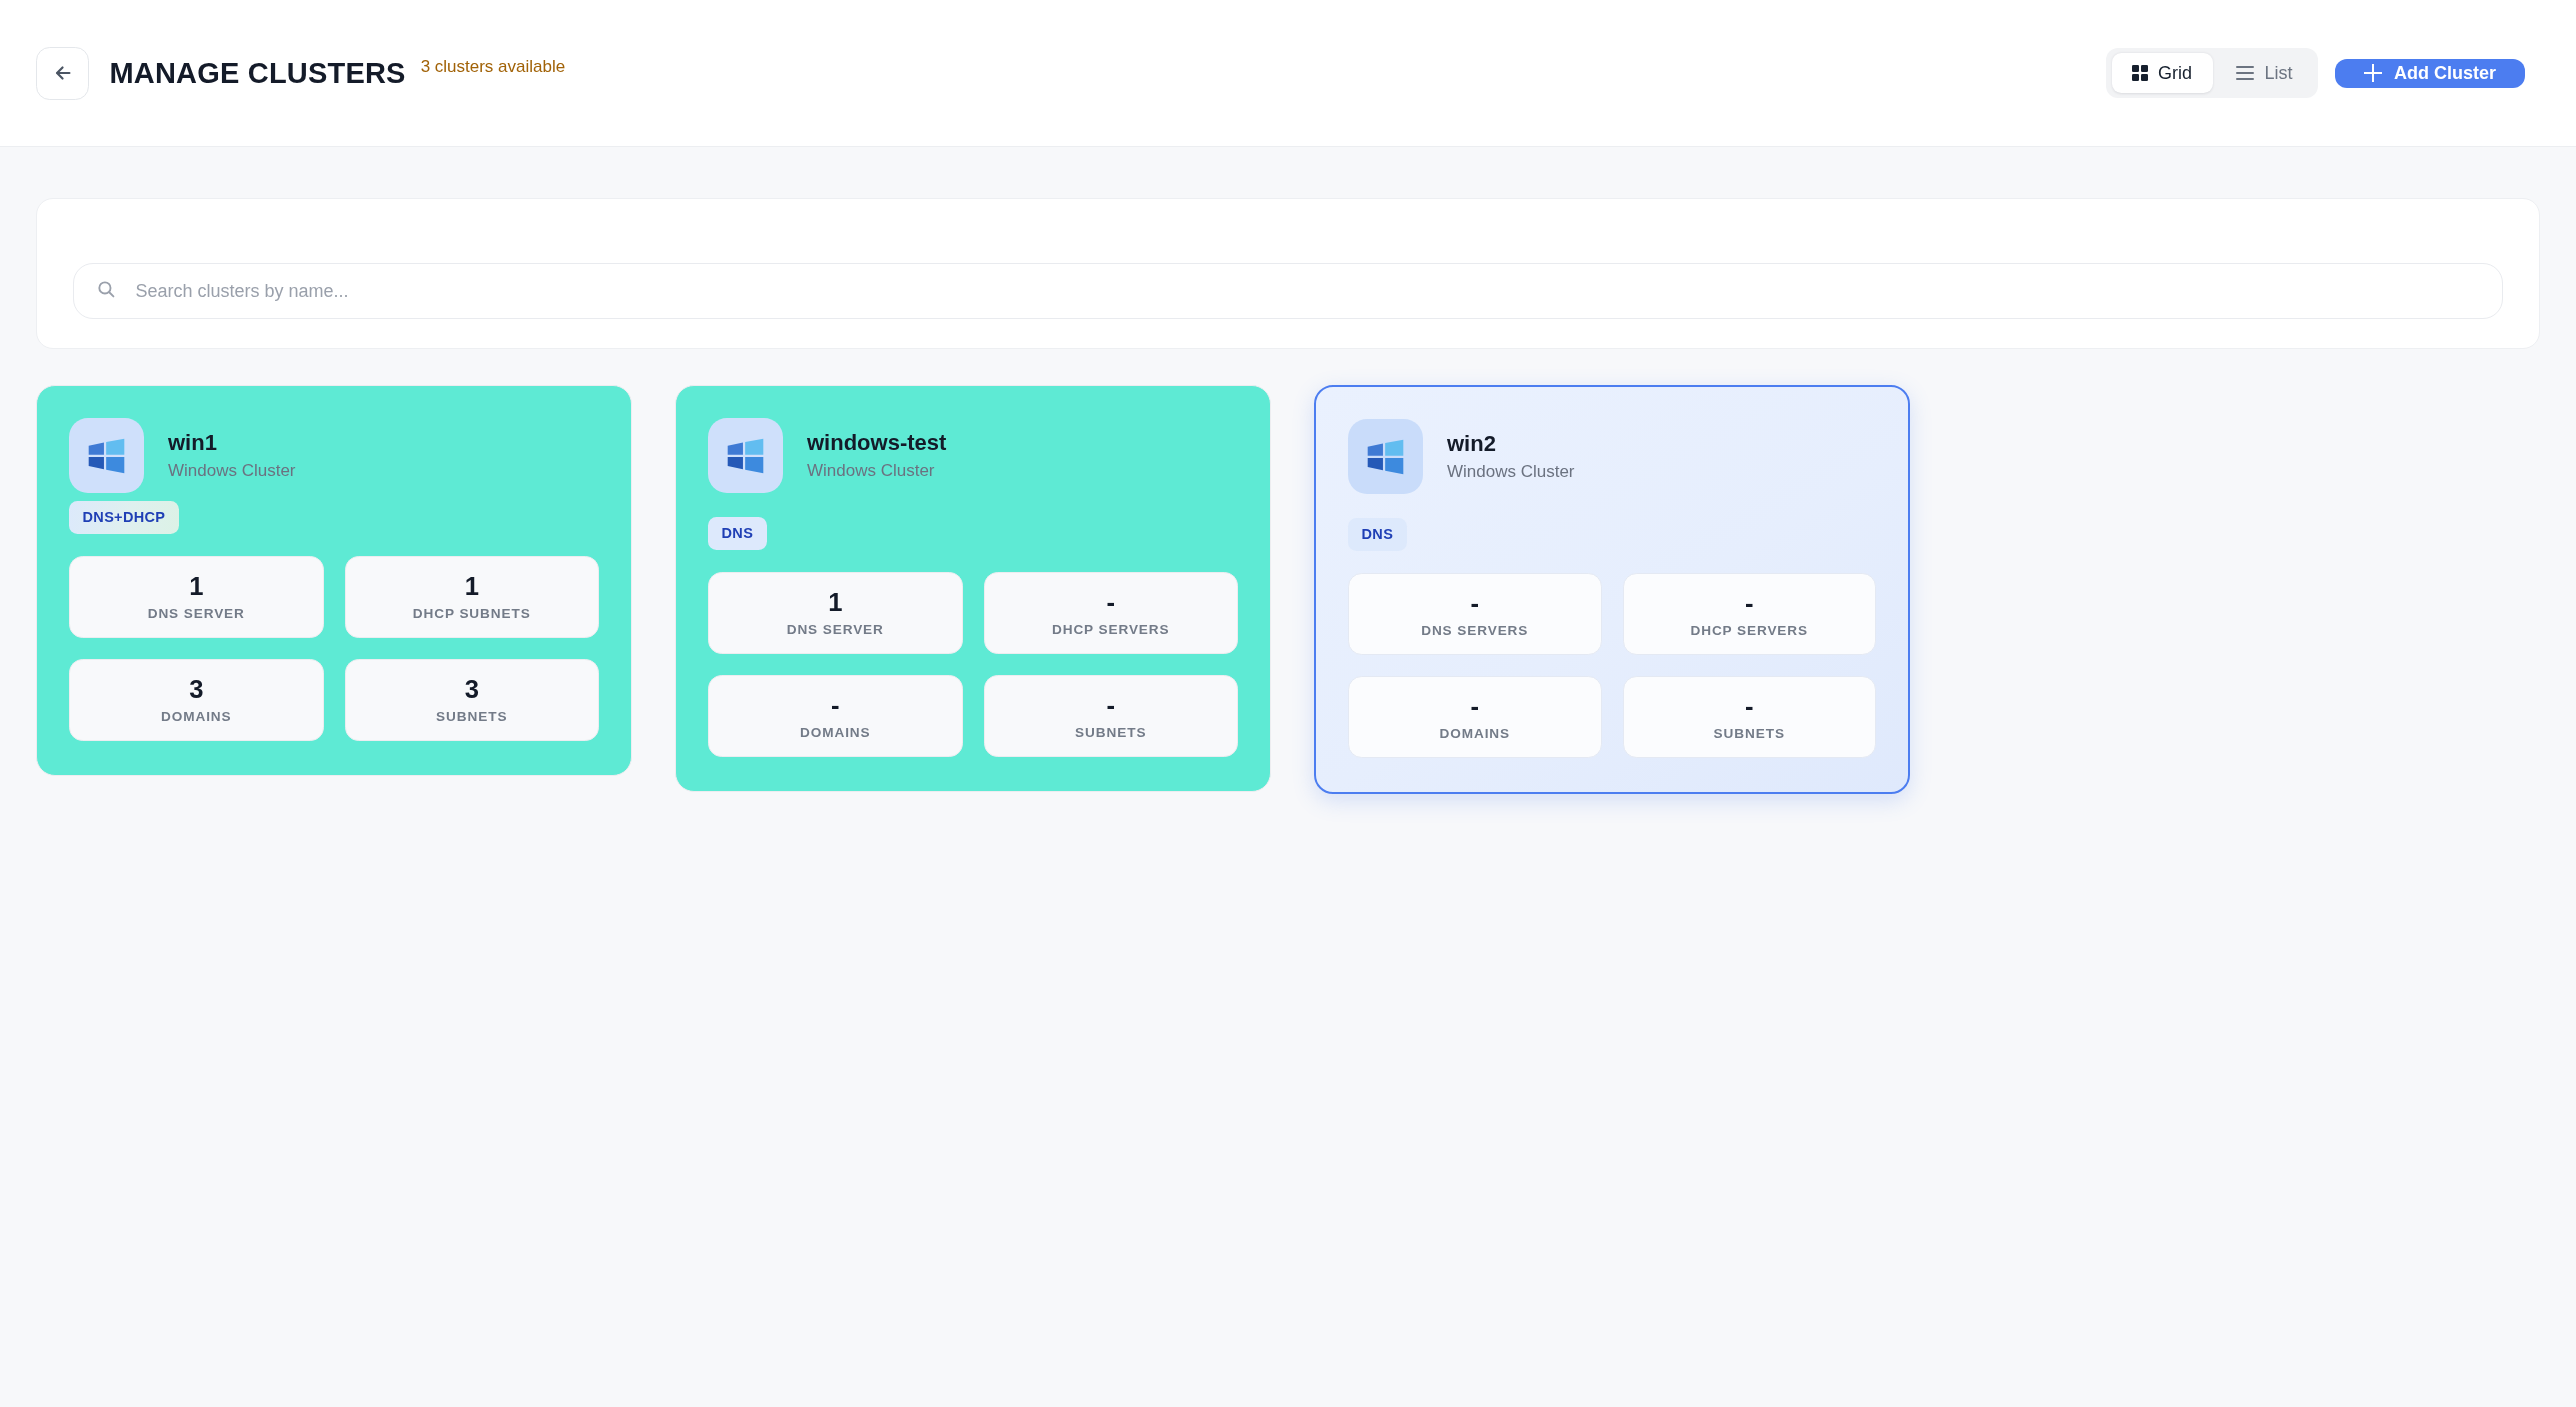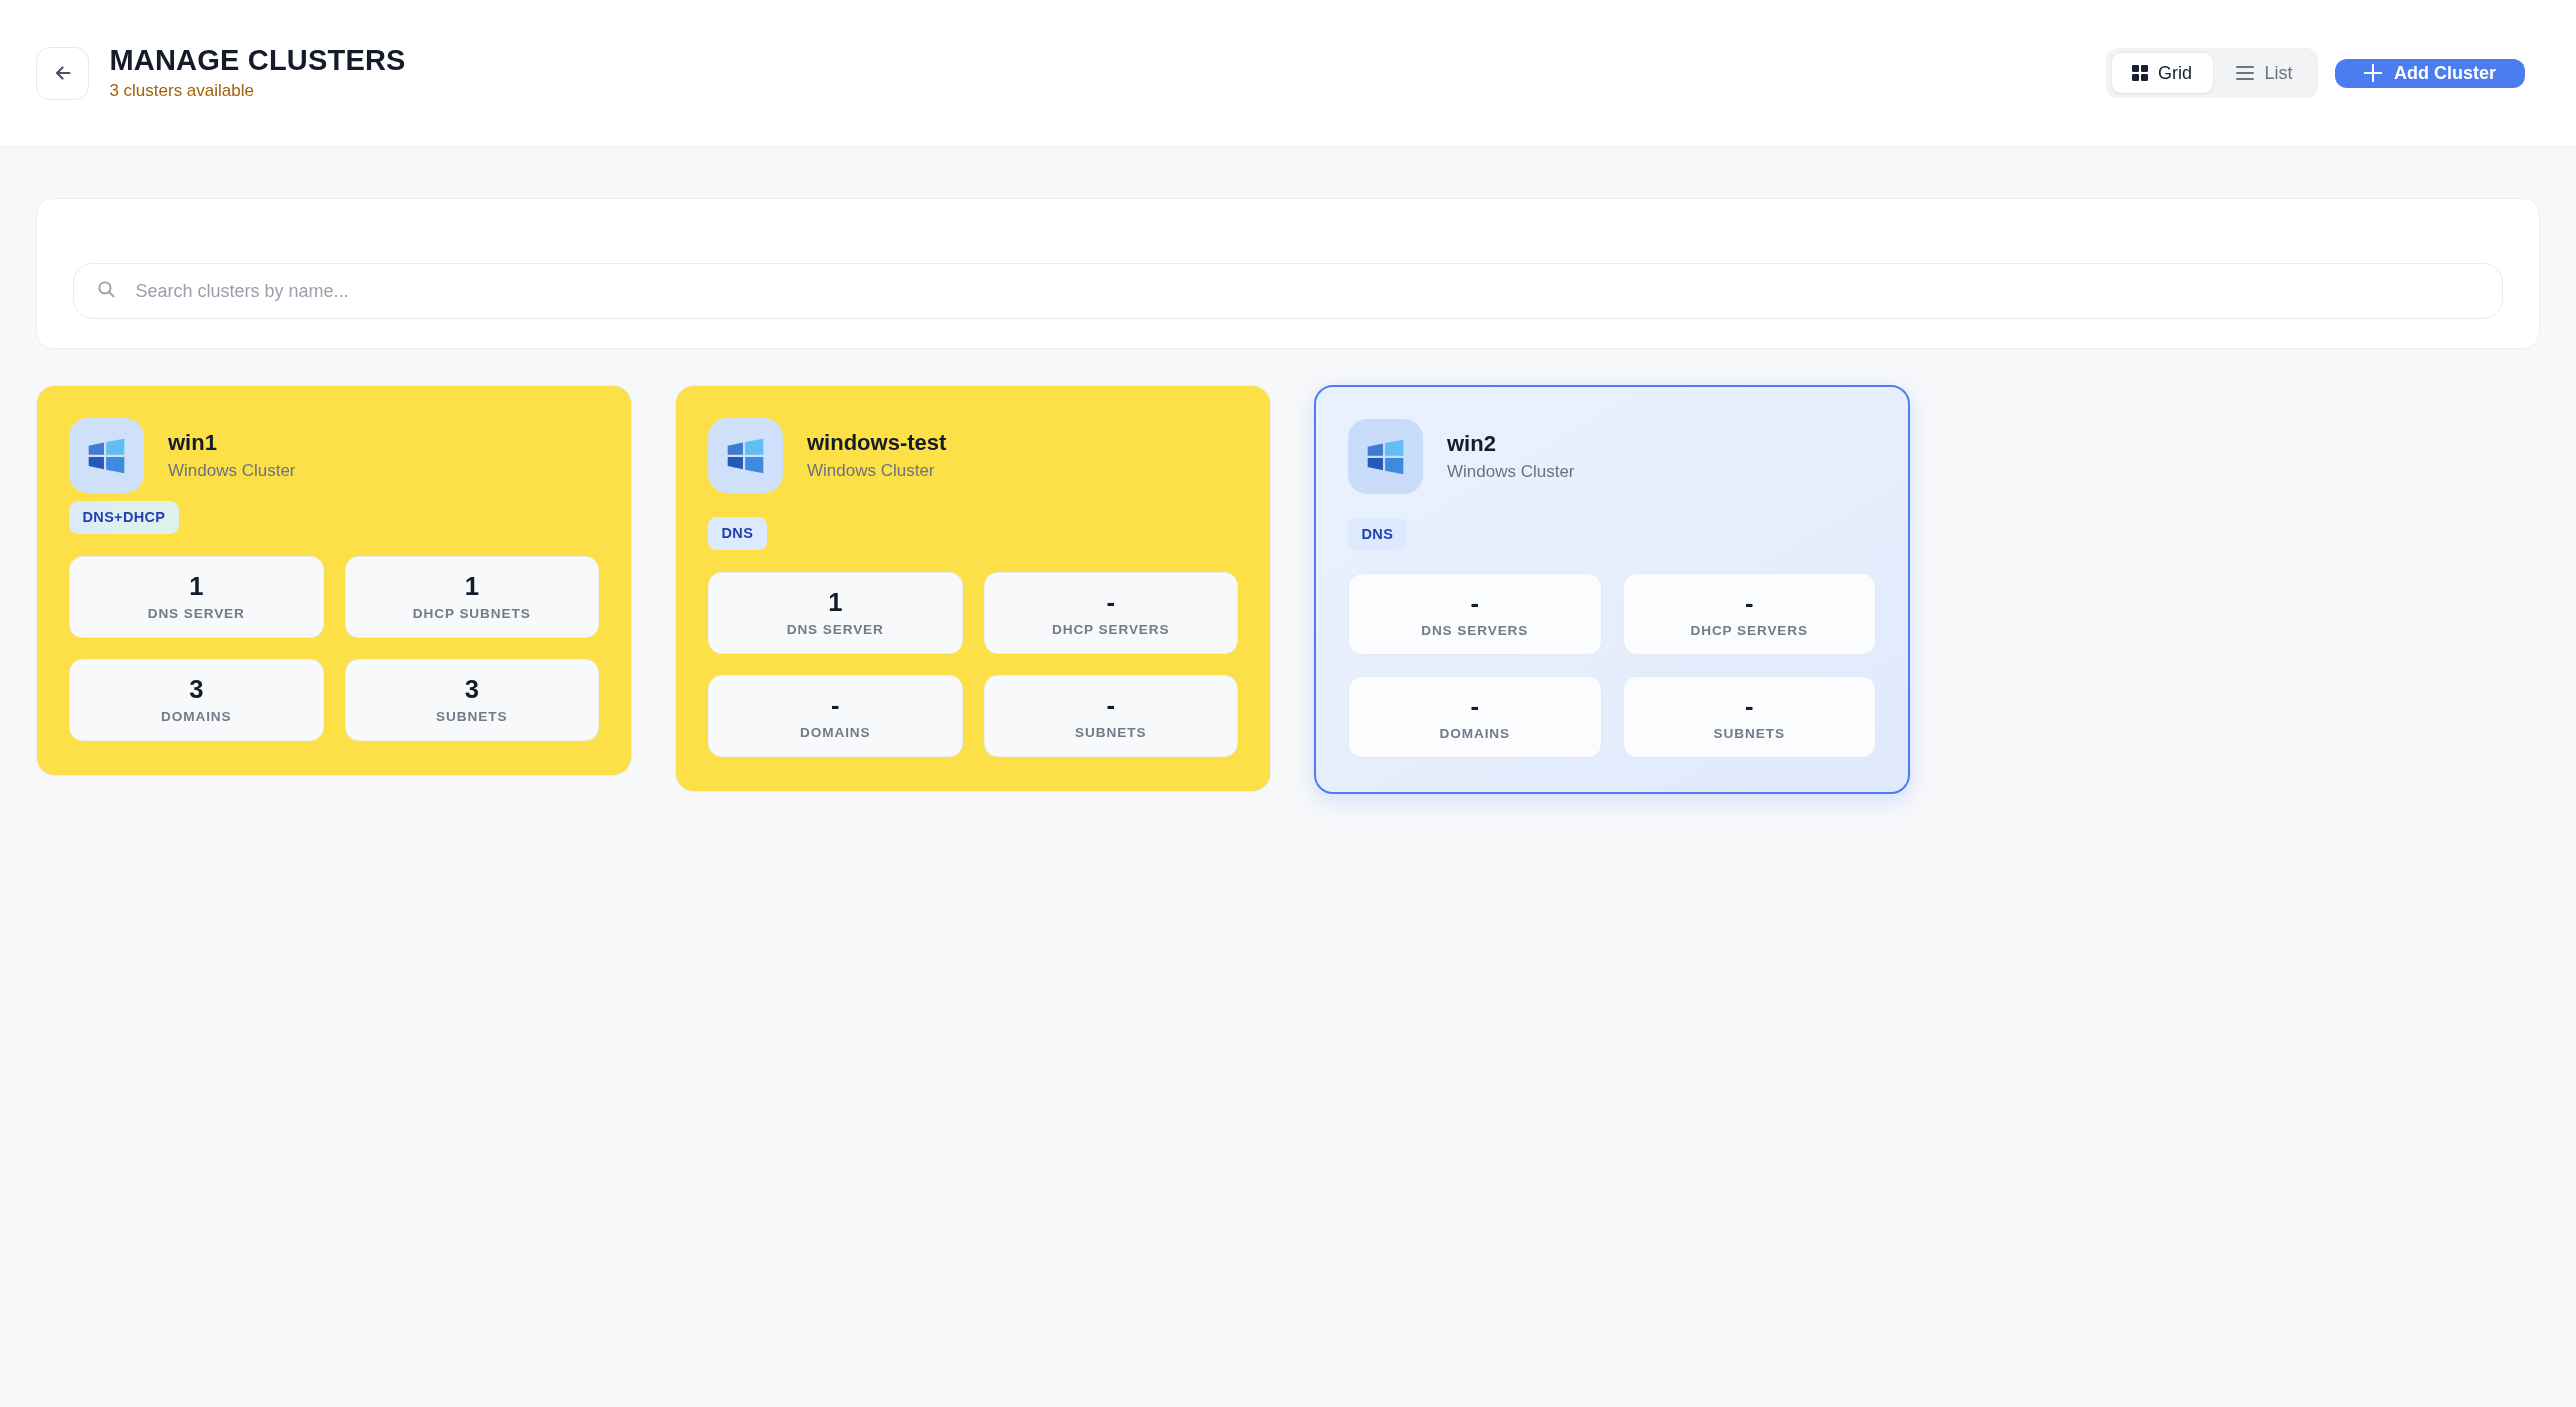--- a/index.html
+++ b/index.html
@@ -25,21 +25,21 @@
   .back-btn {
     width: 53px; height: 53px;
     border: 1.7px solid #e4e7eb;
     border-radius: 13.6px;
     background: #ffffff;
     display: flex; align-items: center; justify-content: center;
     cursor: pointer;
     flex: none;
   }
   .back-btn svg { display: block; }
-  .title-block { display: flex; flex-direction: column; gap: 7px; }
+  .title-block { display: flex; flex-direction: row; gap: 15px; }
   .page-title {
     font-size: 29px;
     font-weight: 700;
     color: #141b29;
     letter-spacing: 0.2px;
     line-height: 1.05;
   }
   .page-subtitle {
     font-size: 17px;
     color: #a16207;
@@ -123,21 +123,21 @@
 
   
   .cards {
     display: flex;
     gap: 43px;
     padding: 36px 36px 0 36px;
     align-items: flex-start;
   }
   .card {
     width: 596px;
-    background: #fde047;
+    background: #5eead4;
     border: 1.7px solid #ededf0;
     border-radius: 19px;
     padding: 32px 32px 34px 32px;
     cursor: pointer;
   }
   .card.selected {
     border: 2.6px solid #4c7df0;
     background: linear-gradient(150deg, #eaf1fe 0%, #e6eefd 55%, #dfe9fc 100%);
     box-shadow: 0 6.8px 22px rgba(76,125,240,.20);
   }

